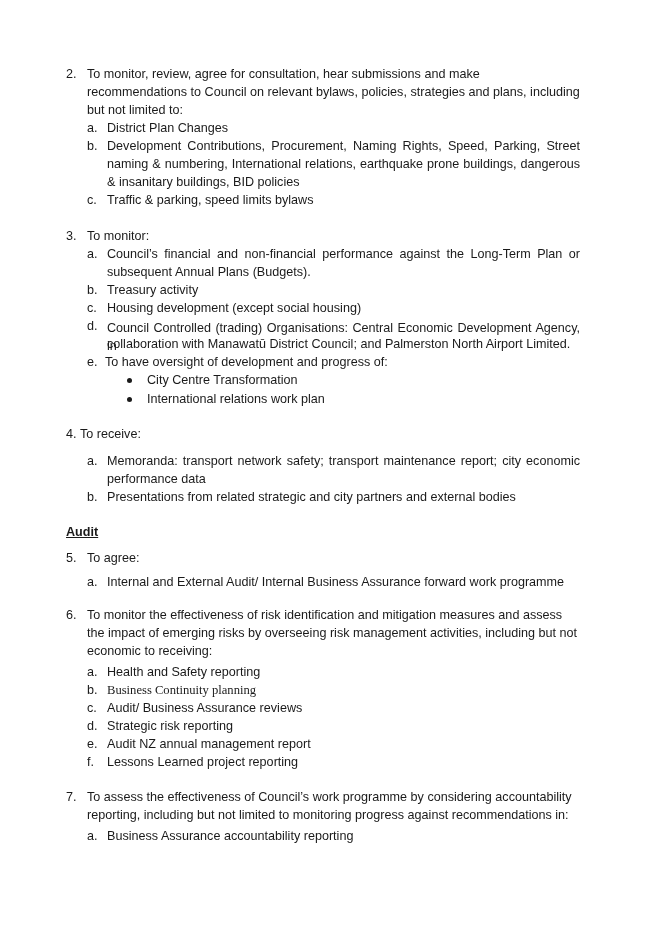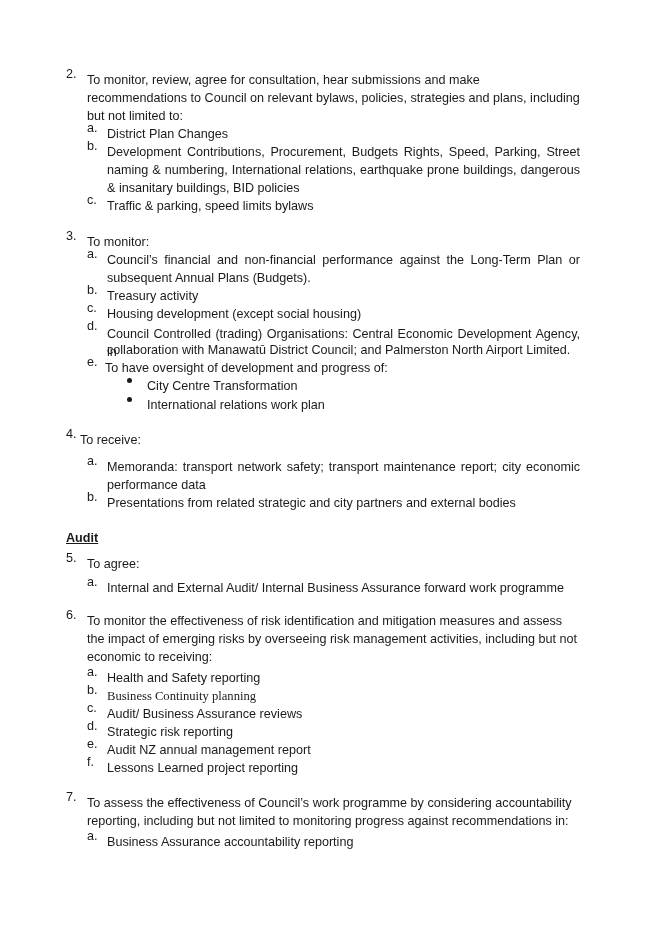--- a/index.html
+++ b/index.html
@@ -1,34 +1,34 @@
 <!DOCTYPE html>
 <html><head>
   <meta charset="utf-8">
   <style>
     html, body { margin: 0; padding: 0; background: #ffffff; }
     body { width: 645px; height: 926px; position: relative; overflow: hidden;
            font-family: "Liberation Sans", sans-serif; color: #1a1a1a; }
-    .line { position: absolute; font-size: 12.6px; line-height: 18px; white-space: nowrap; margin-top: 6px; }
+    .line { position: absolute; font-size: 12.6px; line-height: 18px; white-space: nowrap; }
     .num { position: absolute; font-size: 12.6px; line-height: 18px; }
     .just { white-space: normal; text-align: justify; text-align-last: justify; }
     .bullet { position: absolute; width: 5px; height: 5px; border-radius: 50%; background: #1a1a1a; }
     .heading { font-weight: bold; text-decoration: underline; }
   </style>
 </head>
 <body>
 
 <div class="num" style="left:66px;top:65px;">2.</div>
 <div class="line" style="left:87px;top:65px;">To monitor, review, agree for consultation, hear submissions and make</div>
 <div class="line" style="left:87px;top:83px;">recommendations to Council on relevant bylaws, policies, strategies and plans, including</div>
 <div class="line" style="left:87px;top:101px;">but not limited to:</div>
 <div class="num" style="left:87px;top:119px;">a.</div>
 <div class="line" style="left:107px;top:119px;">District Plan Changes</div>
 <div class="num" style="left:87px;top:137px;">b.</div>
-<div class="line just" style="left:107px;top:137px;width:473px;">Development Contributions, Procurement, Budgets Rights, Speed, Parking, Street</div>
+<div class="line just" style="left:107px;top:137px;width:473px;">Development Contributions, Procurement, Naming Rights, Speed, Parking, Street</div>
 <div class="line just" style="left:107px;top:155px;width:473px;">naming &amp; numbering, International relations, earthquake prone buildings, dangerous</div>
 <div class="line" style="left:107px;top:173px;">&amp; insanitary buildings, BID policies</div>
 <div class="num" style="left:87px;top:191px;">c.</div>
 <div class="line" style="left:107px;top:191px;">Traffic &amp; parking, speed limits bylaws</div>
 
 <div class="num" style="left:66px;top:227px;">3.</div>
 <div class="line" style="left:87px;top:227px;">To monitor:</div>
 <div class="num" style="left:87px;top:245px;">a.</div>
 <div class="line just" style="left:107px;top:245px;width:473px;">Council’s financial and non-financial performance against the Long-Term Plan or</div>
 <div class="line" style="left:107px;top:263px;">subsequent Annual Plans (Budgets).</div>

